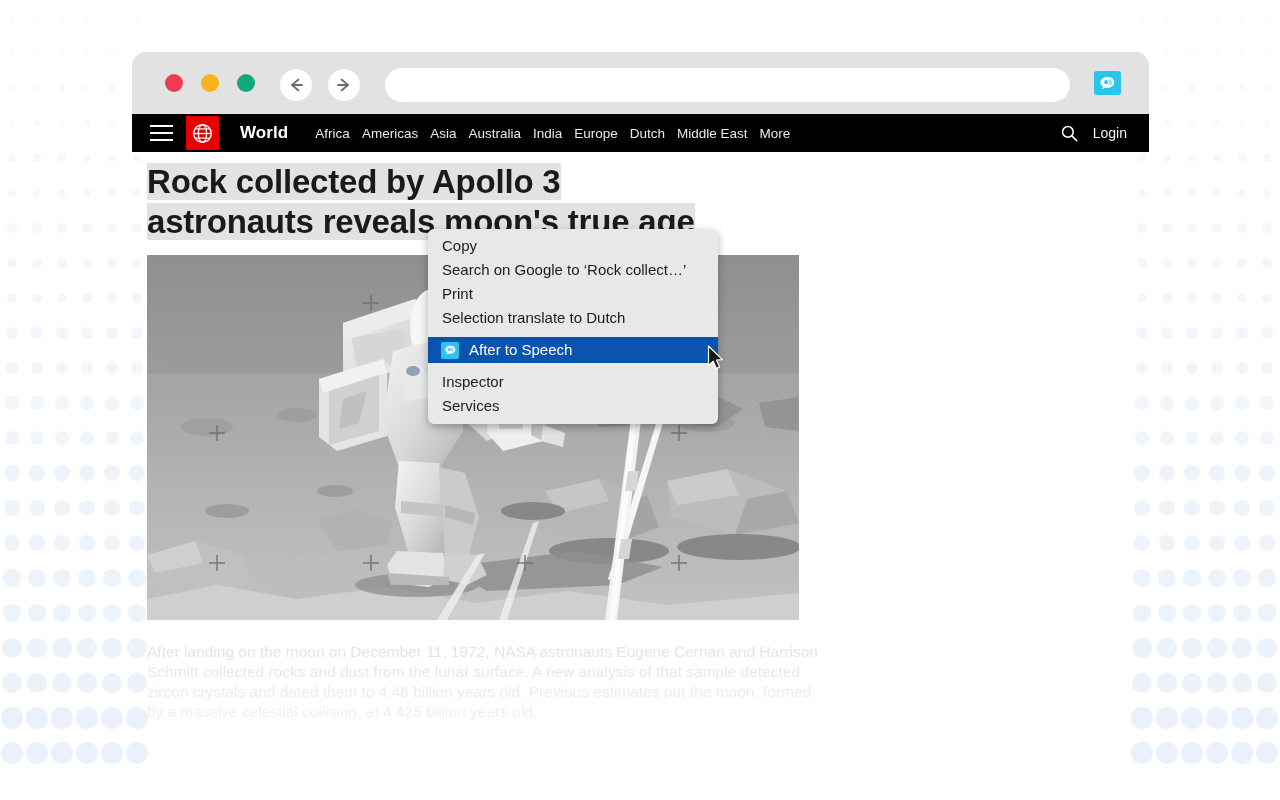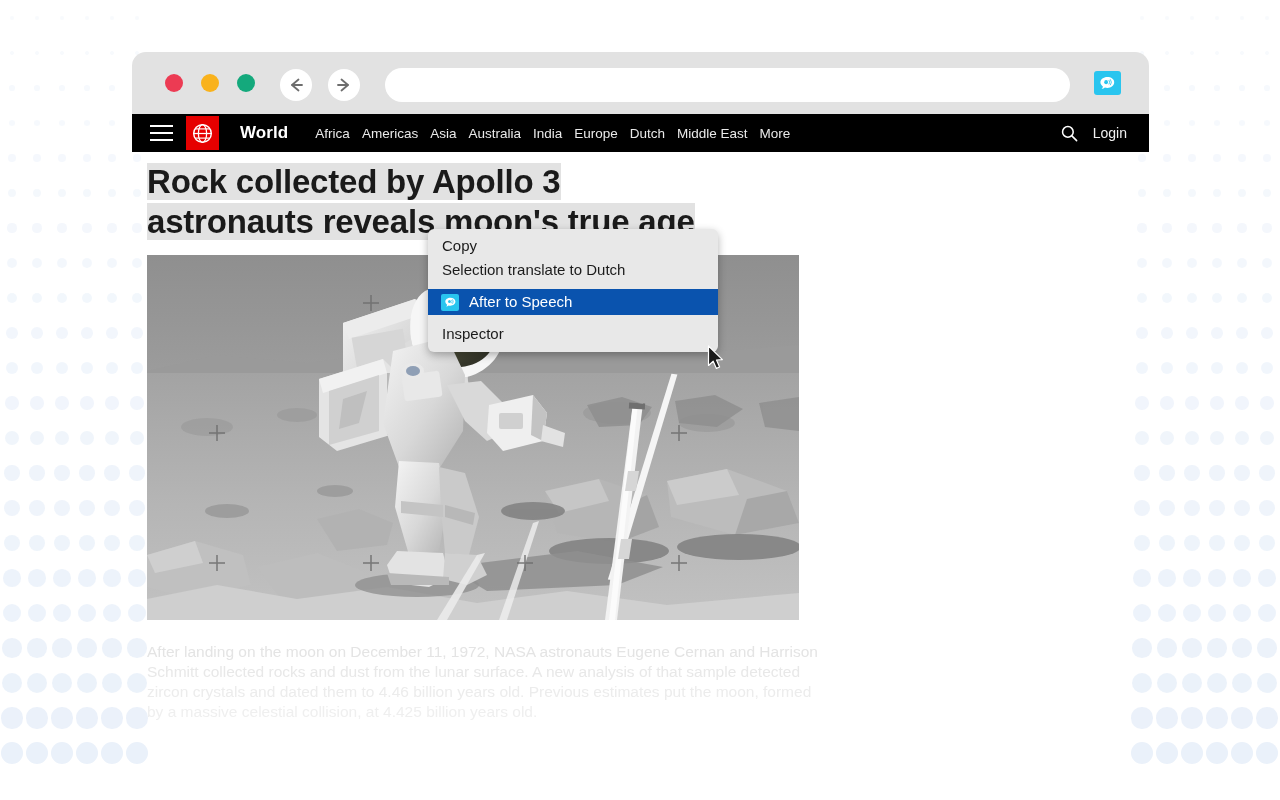--- a/index.html
+++ b/index.html
@@ -696,39 +696,42 @@
         <span>After landing on the moon on December 11, 1972, NASA astronauts Eugene Cernan and Harrison</span><br>
         <span class="l2">Schmitt collected rocks and dust from the lunar surface. A new analysis of that sample detected</span><br>
         <span class="l3">zircon crystals and dated them to 4.46 billion years old. Previous estimates put the moon, formed</span><br>
         <span class="l4">by a massive celestial collision, at 4.425 billion years old.</span>
       </p>
     </div>
   </div>
 
   <div class="context-menu">
     <div class="menu-item">Copy</div>
+    <div class="menu-item">Search on Google to ‘Rock collect…’</div>
+    <div class="menu-item">Print</div>
     <div class="menu-item">Selection translate to Dutch</div>
 
     <div class="menu-sep"></div>
 
     <div class="menu-item highlight">
       <span class="menu-tts-icon">
         <svg width="13" height="11" viewBox="0 0 17 15">
           <path d="M8.3 1.1C4.5 1.1 1.4 3.4 1.4 6.3c0 1.6 1 3.1 2.5 4.1-.1.9-.6 1.9-1.3 2.7 1.3-.2 2.5-.8 3.3-1.5.8.2 1.6.3 2.4.3 3.8 0 6.9-2.4 6.9-5.6S12.1 1.1 8.3 1.1z" fill="#ffffff"></path>
           <ellipse cx="7.1" cy="6.2" rx="1.9" ry="2.1" fill="#29c5ef"></ellipse>
           <path d="M10.1 4.4a3 3 0 0 1 0 3.7" fill="none" stroke="#29c5ef" stroke-width="0.9" stroke-linecap="round"></path>
           <path d="M11.5 3.6a4.4 4.4 0 0 1 0 5.3" fill="none" stroke="#29c5ef" stroke-width="0.9" stroke-linecap="round"></path>
         </svg>
       </span>
       <span>After to Speech</span>
     </div>
 
     <div class="menu-sep"></div>
 
     <div class="menu-item">Inspector</div>
+    <div class="menu-item">Services</div>
   </div>
 
   <div class="cursor">
     <svg width="18" height="26" viewBox="0 0 18 26">
       <path d="M1.5 1 L1.5 20.5 L6.2 16.2 L9.4 23.4 L12.6 22 L9.5 15 L15.4 14.6 Z" fill="#1a1a1a" stroke="#ffffff" stroke-width="1.2" stroke-linejoin="round"></path>
     </svg>
   </div>
 
 </div>
 

